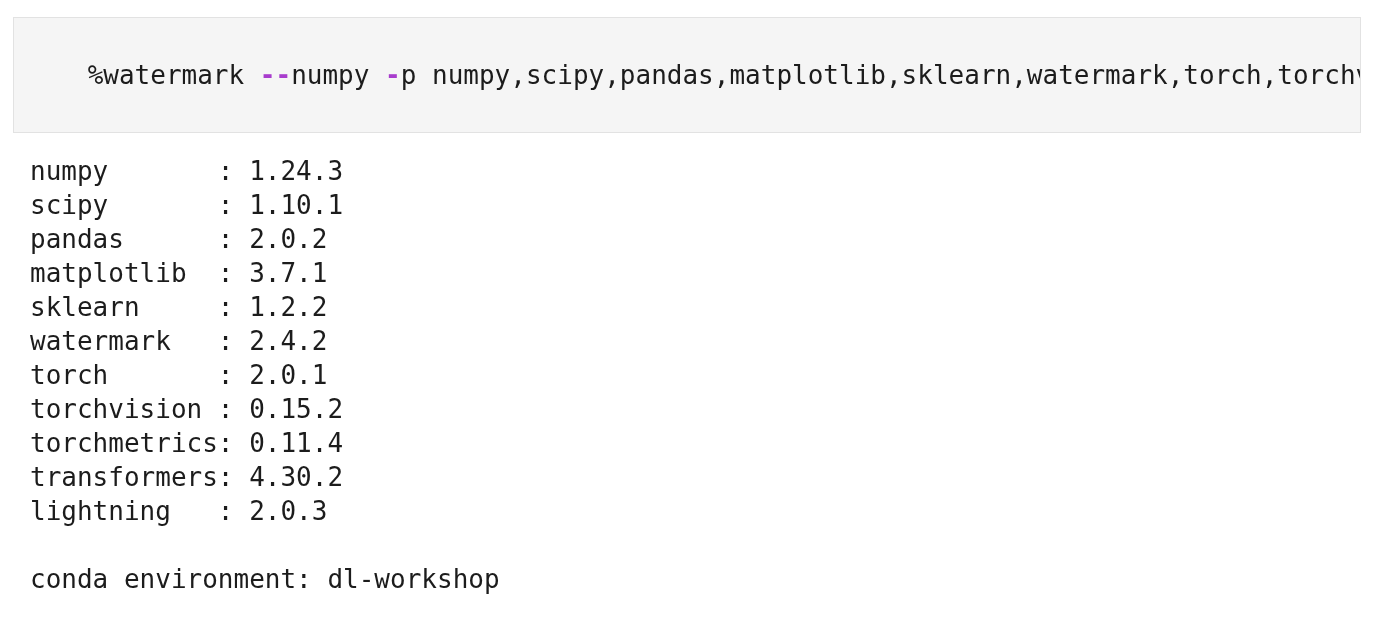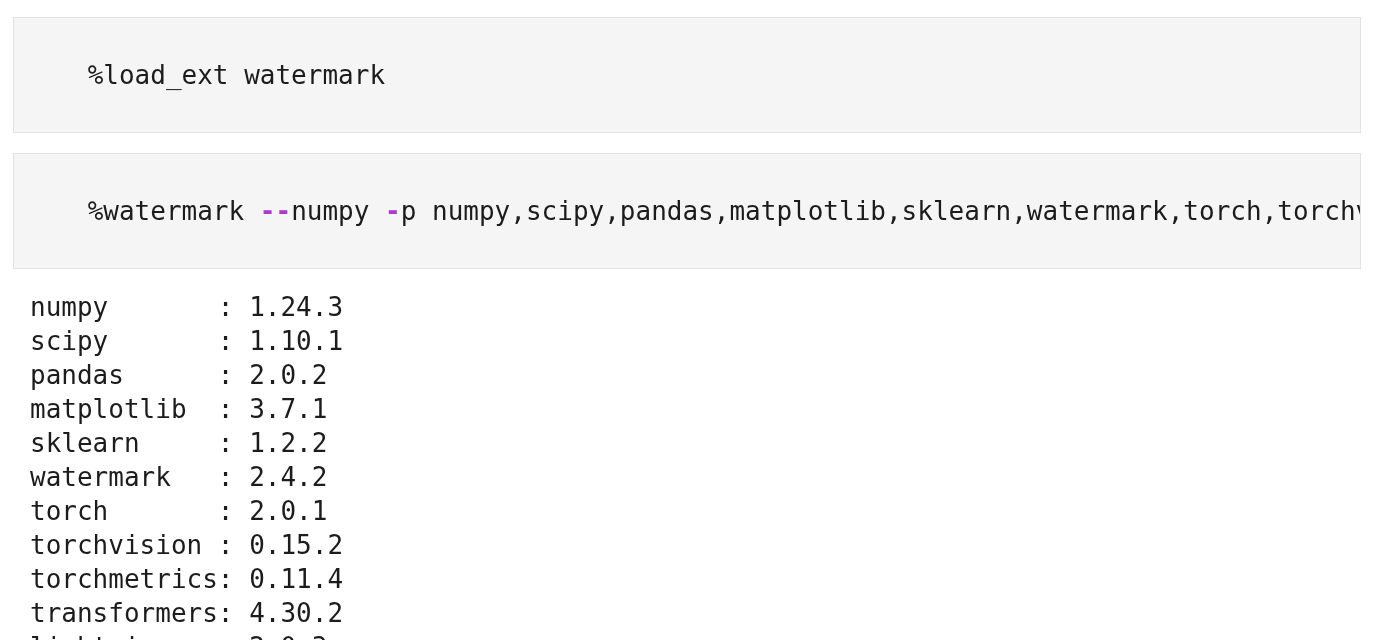--- a/index.html
+++ b/index.html
@@ -42,23 +42,20 @@
     line-height: 34px;
     color: var(--code-color, #1c1c1c);
     white-space: pre;
   }
 </style>
 </head>
 <body style="background: rgb(255, 255, 255);">
 
 <div class="notebook">
 
-  <div class="code-cell">
-    <code class="code-line"><span class="tok-plain">%load_ext watermark</span></code>
-  </div>
 
   <div class="code-cell">
     <code class="code-line"><span class="tok-plain">%watermark </span><span class="tok-operator">--</span><span class="tok-plain">numpy </span><span class="tok-operator">-</span><span class="tok-plain">p numpy,scipy,pandas,matplotlib,sklearn,watermark,torch,torchvisi</span></code>
   </div>
 
   <div class="output-area">
     <pre class="output-pre">numpy       : 1.24.3
 scipy       : 1.10.1
 pandas      : 2.0.2
 matplotlib  : 3.7.1

